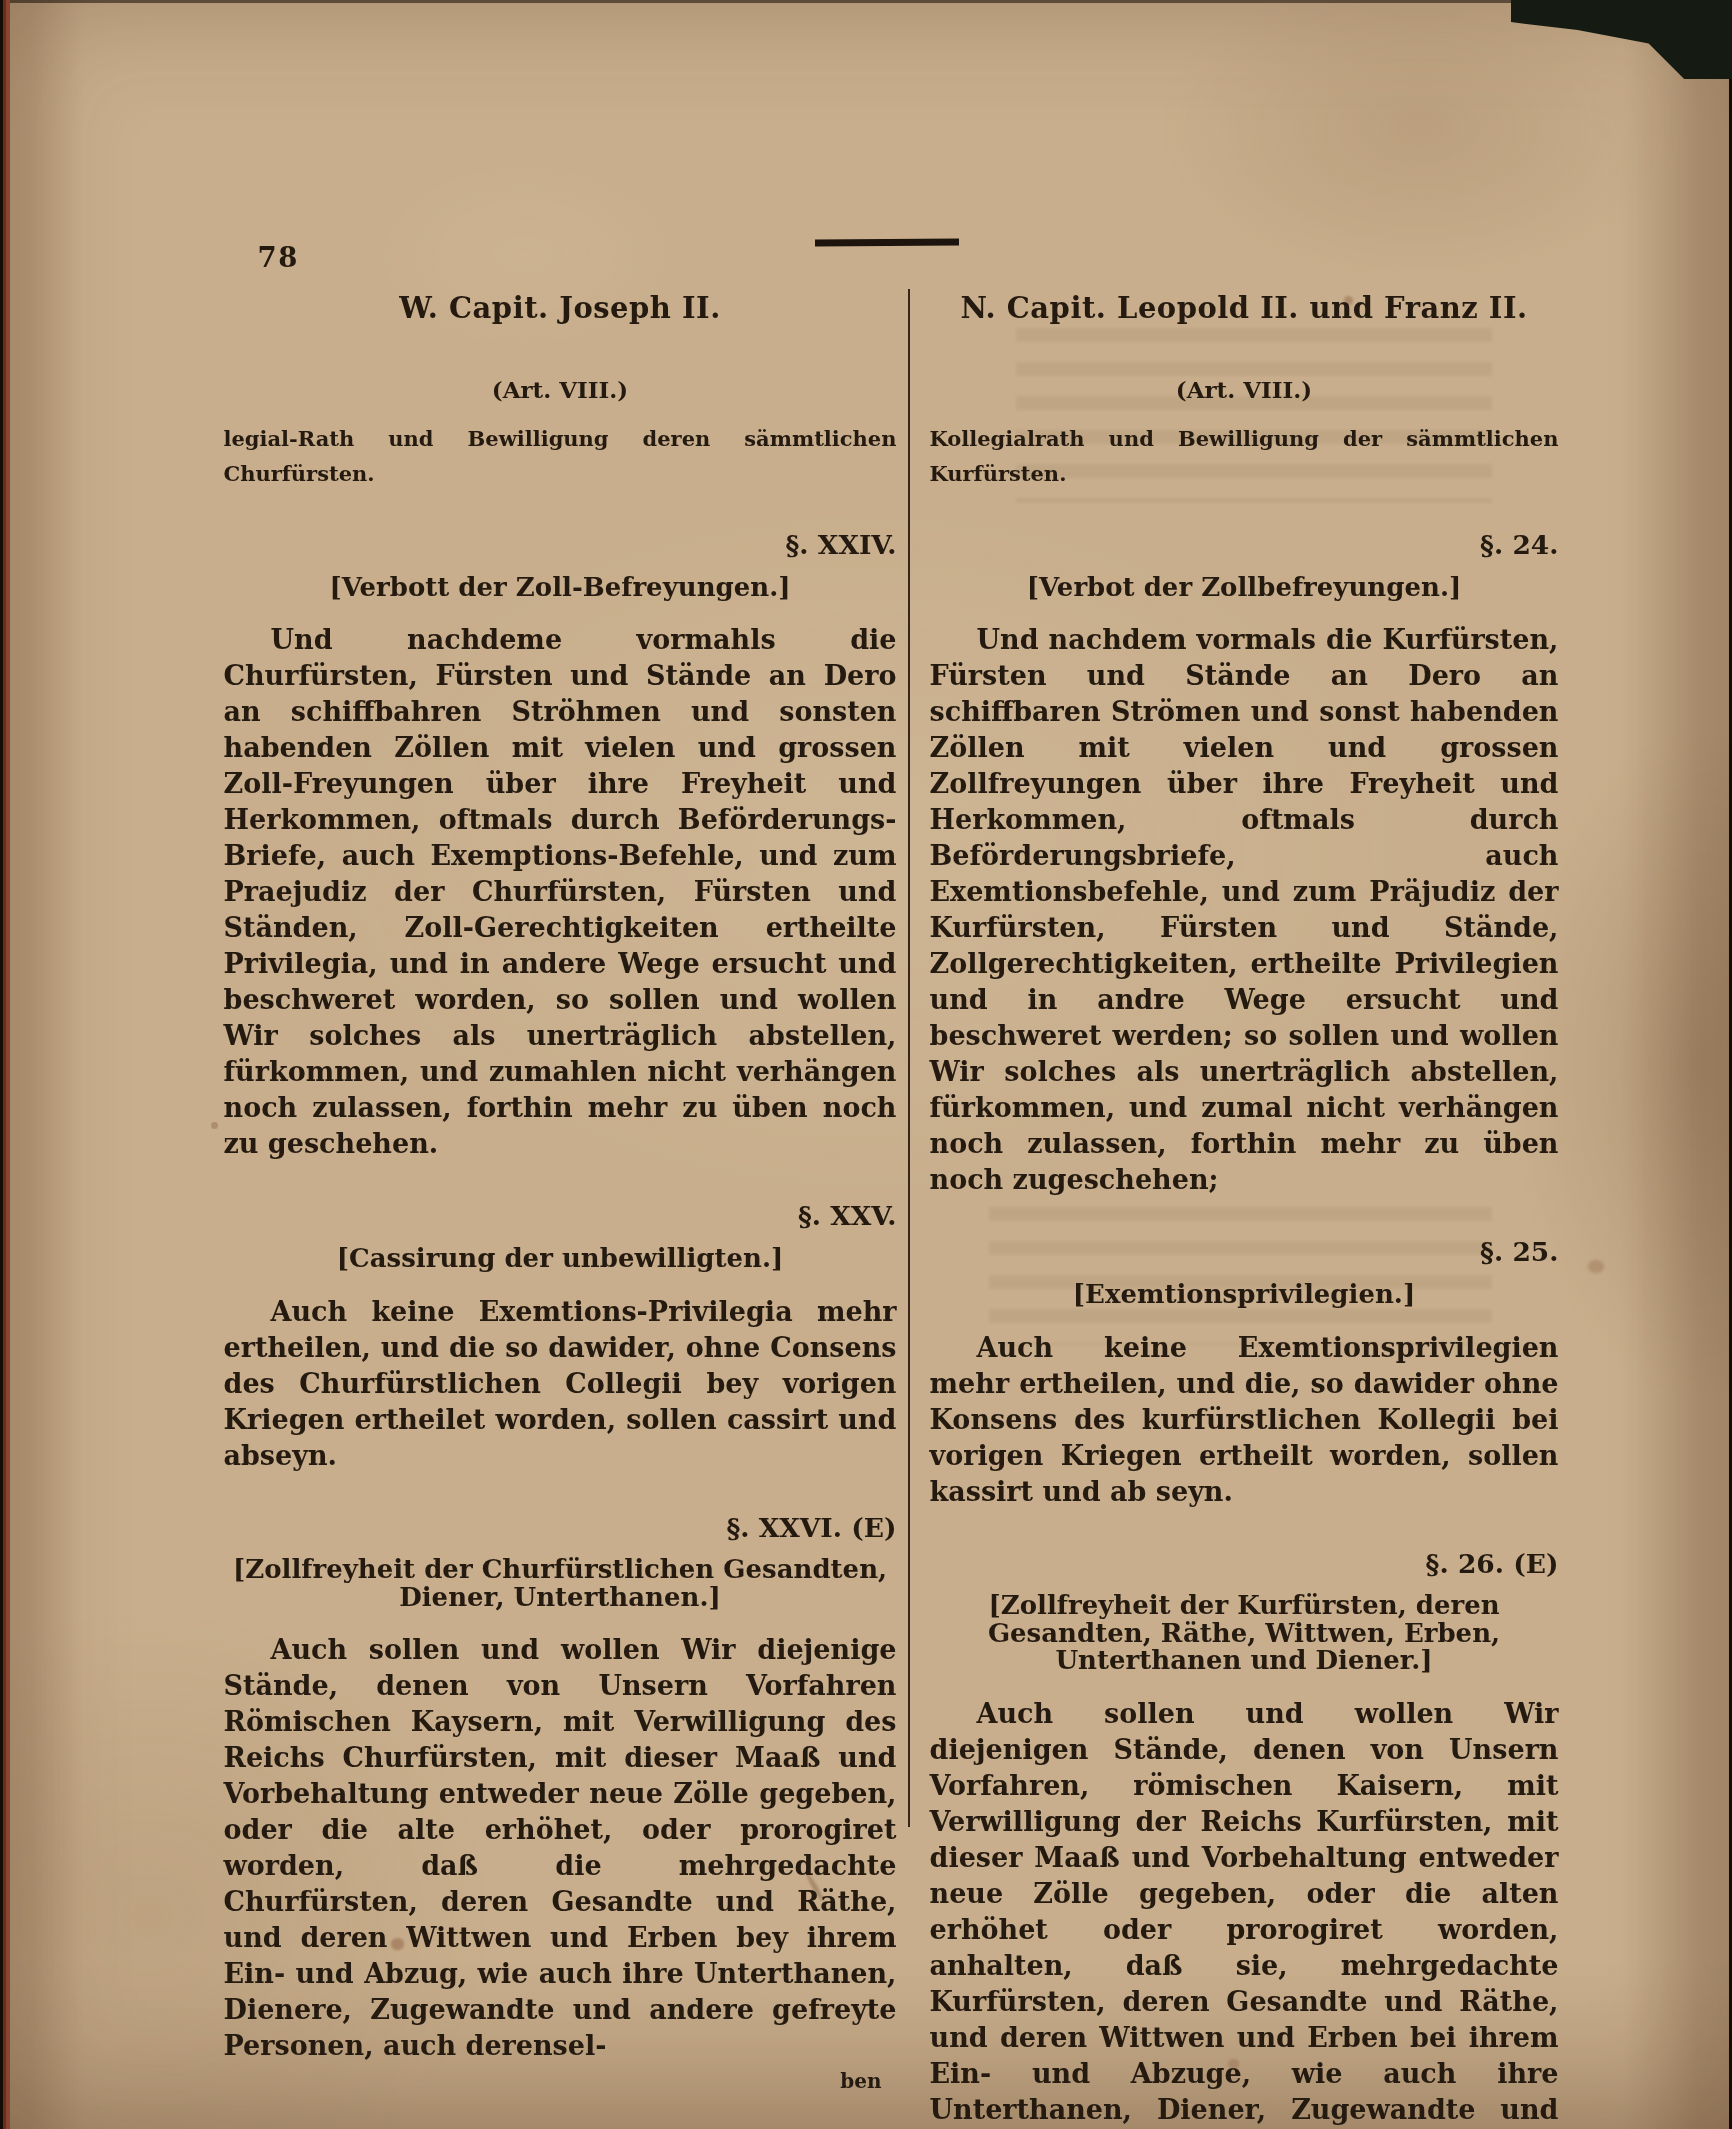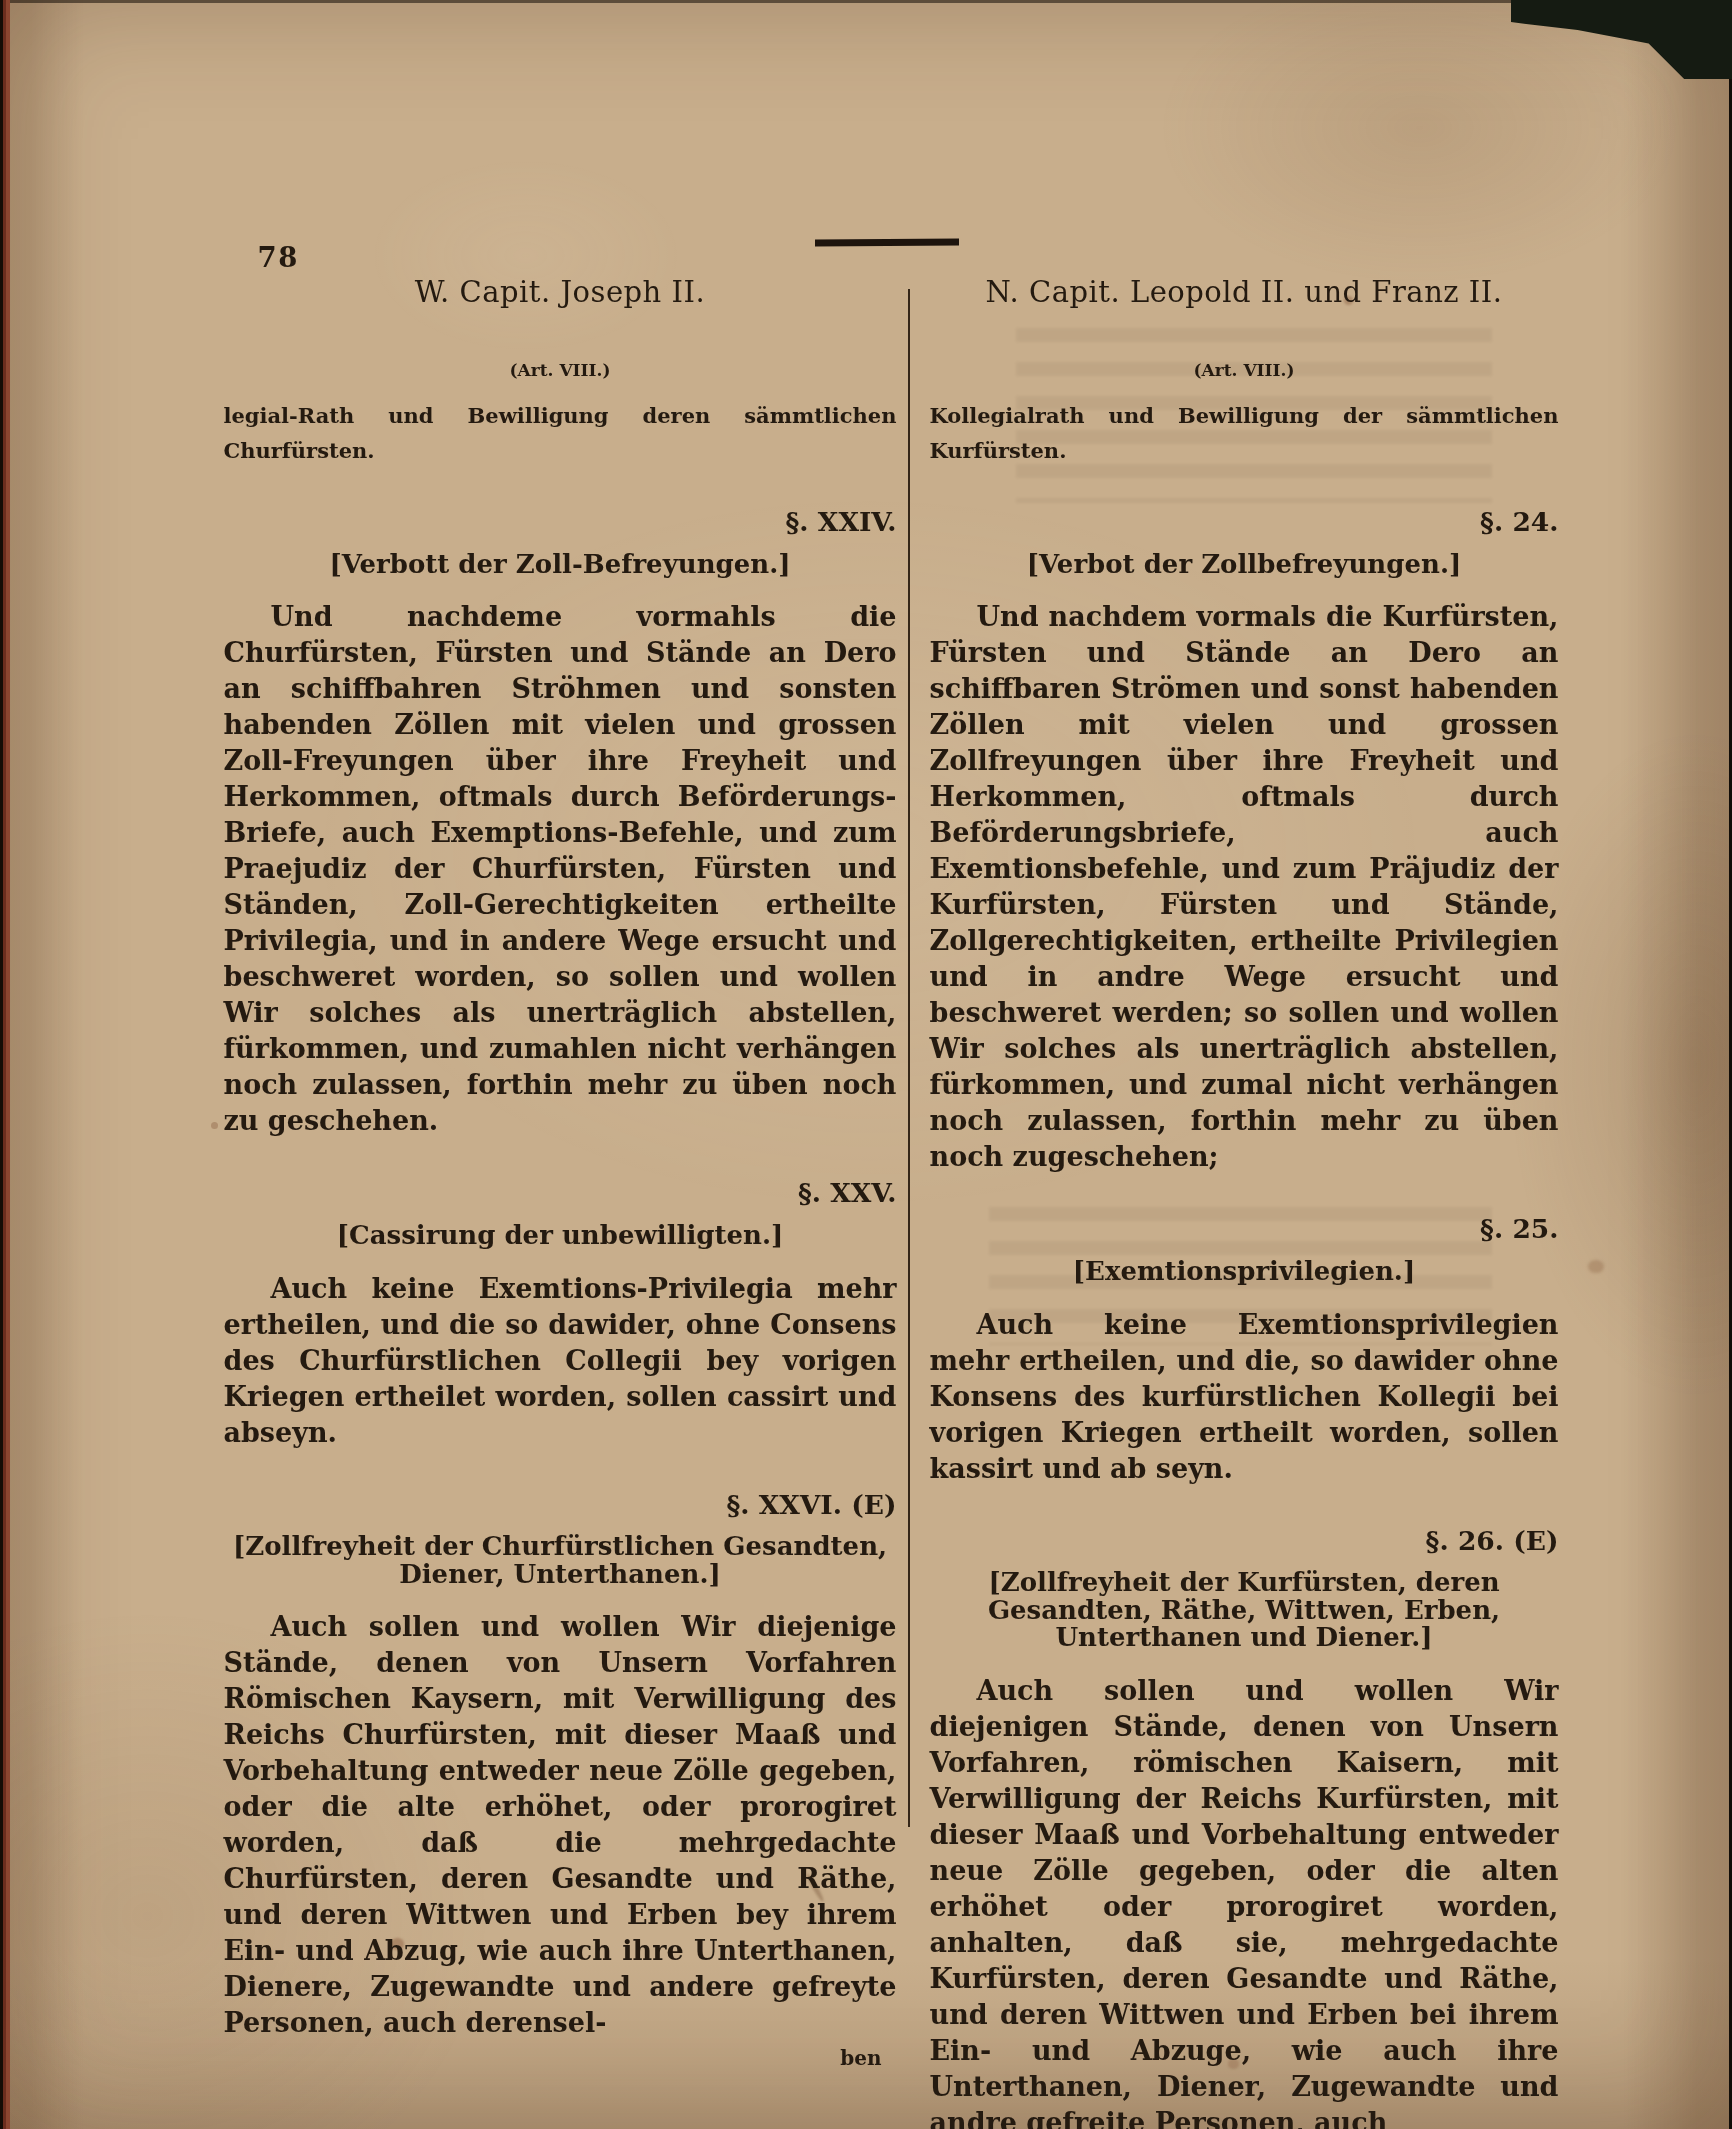--- a/index.html
+++ b/index.html
@@ -44,22 +44,22 @@
   
   .ink{color:#241a10;}
   .pagenum{position:absolute;left:248px;top:225px;font-size:27.5px;font-weight:700;letter-spacing:1.6px;margin-top:16px;}
   .ornament-rule{position:absolute;left:805px;top:239px;width:144px;height:7.4px;background:#1d140d;transform:rotate(-.4deg);}
   .divider{position:absolute;left:898px;top:289px;width:2.6px;height:1538px;background:#342618;}
 
   .col{position:absolute;top:275px;}
   .col-left{left:214px;width:673px;}
   .col-right{left:920px;width:629px;}
 
-  .col-header{text-align:center;font-size:29px;font-weight:400;letter-spacing:0.5px;}
-  .art-heading{margin-top:51px;text-align:center;font-size:17px;font-weight:700;}
+  .col-header{text-align:center;font-size:29px;font-weight:700;letter-spacing:0.5px;margin-top:16px;}
+  .art-heading{margin-top:51px;text-align:center;font-size:23px;font-weight:700;}
   .art-text{margin-top:18px;font-size:21px;font-weight:700;line-height:35px;text-align:justify;}
 
   .section{margin-top:38px;}
   .sec-heading{text-align:right;font-size:26.5px;font-weight:700;}
   .sec-sub{margin-top:13.8px;text-align:center;font-size:26px;font-weight:700;line-height:27.5px;}
   .sec-body{margin-top:21px;font-size:27px;font-weight:700;line-height:36px;text-align:justify;text-indent:47px;}
   .catchword{margin-top:4.2px;text-align:right;padding-right:15px;font-size:20px;font-weight:700;}
 </style>
 </head>
 <body>

